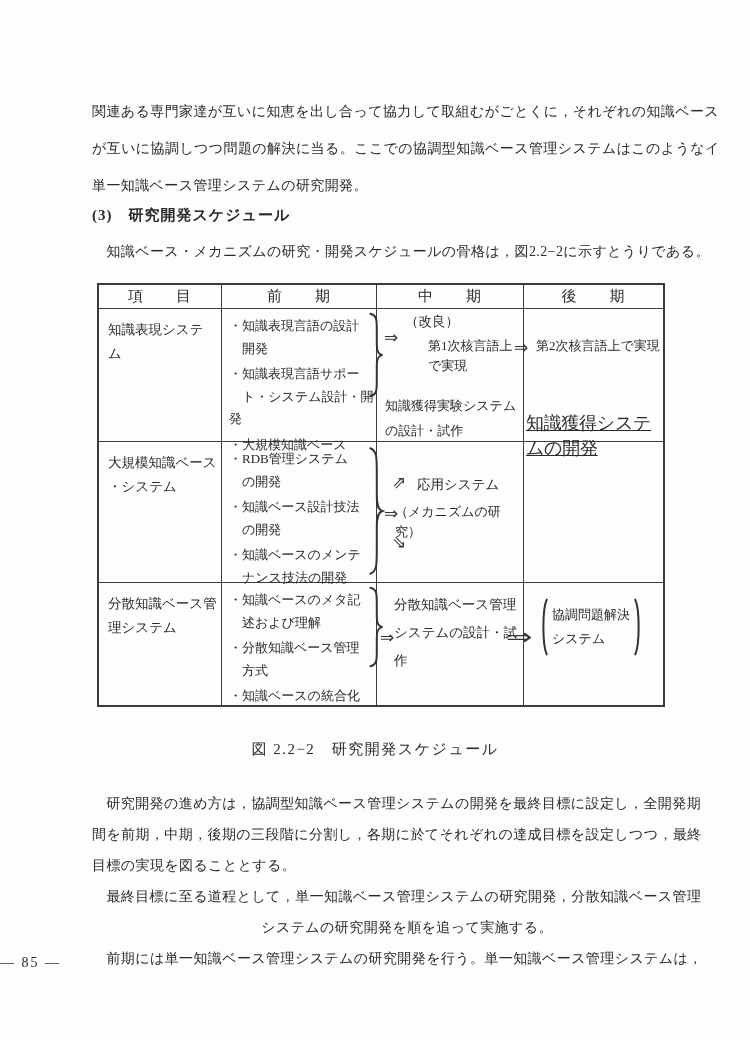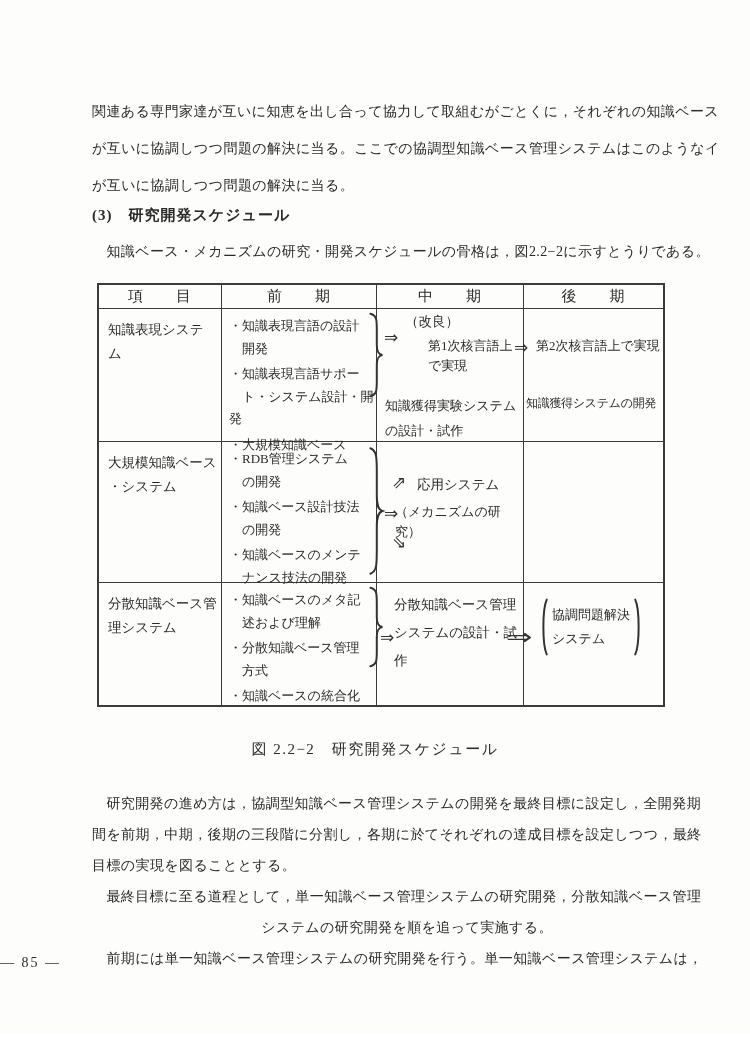--- a/index.html
+++ b/index.html
@@ -49,21 +49,21 @@
   .parengroup .ptxt{font-size:13px;line-height:24px;white-space:pre-line;}
 </style>
 </head>
 <body>
 
 <div class="page">
 
   <div class="abs" style="left:92px;top:93px;width:630px;">
     <div class="txt">関連ある専門家達が互いに知恵を出し合って協力して取組むがごとくに，それぞれの知識ベース</div>
     <div class="txt">が互いに協調しつつ問題の解決に当る。ここでの協調型知識ベース管理システムはこのようなイ</div>
-    <div class="txt">が互いに協調しつつ問題の解決に当る。</div>
+    <div class="txt">単一知識ベース管理システムの研究開発。</div>
   </div>
 
   <div class="abs heading" style="left:92px;top:206px;">(3)　研究開発スケジュール</div>
   <div class="abs txt" style="left:92px;top:233px;">　知識ベース・メカニズムの研究・開発スケジュールの骨格は，図2.2−2に示すとうりである。</div>
 
   <div class="sched-table">
 
     <div class="cell hcell">項　　目</div>
     <div class="cell hcell">前　　期</div>
     <div class="cell hcell">中　　期</div>
@@ -83,21 +83,21 @@
       </svg>
       <span class="arrow" style="left:7px;top:20px;">⇒</span>
       <span class="cellabs" style="left:28px;top:3px;line-height:20px;">（改良）</span>
       <span class="cellabs" style="left:15px;top:27px;line-height:20px;font-size:13px;margin-left:36px;">第1次核言語上で実現</span>
       <span class="arrow" style="left:137px;top:30px;">⇒</span>
       <span class="cellabs" style="left:8px;top:84px;font-size:13px;">知識獲得実験システム
 の設計・試作</span>
     </div>
     <div class="cell lastcol">
       <span class="cellabs" style="left:12px;top:27px;line-height:20px;font-size:13px;">第2次核言語上で実現</span>
-      <span class="cellabs" style="left:2px;top:82px;font-size:12px;letter-spacing:-0.3px;">知識獲得システムの開発</span>
+      <span class="cellabs" style="left:2px;top:102px;font-size:18px;letter-spacing:-0.3px;text-decoration:underline;">知識獲得システムの開発</span>
     </div>
 
     <div class="cell itemcell ml">大規模知識ベース
 ・システム</div>
     <div class="cell earlycell">
       <div class="bullet ml">・RDB管理システム
 　の開発</div>
       <div class="bullet ml">・知識ベース設計技法
 　の開発</div>
       <div class="bullet ml">・知識ベースのメンテ

